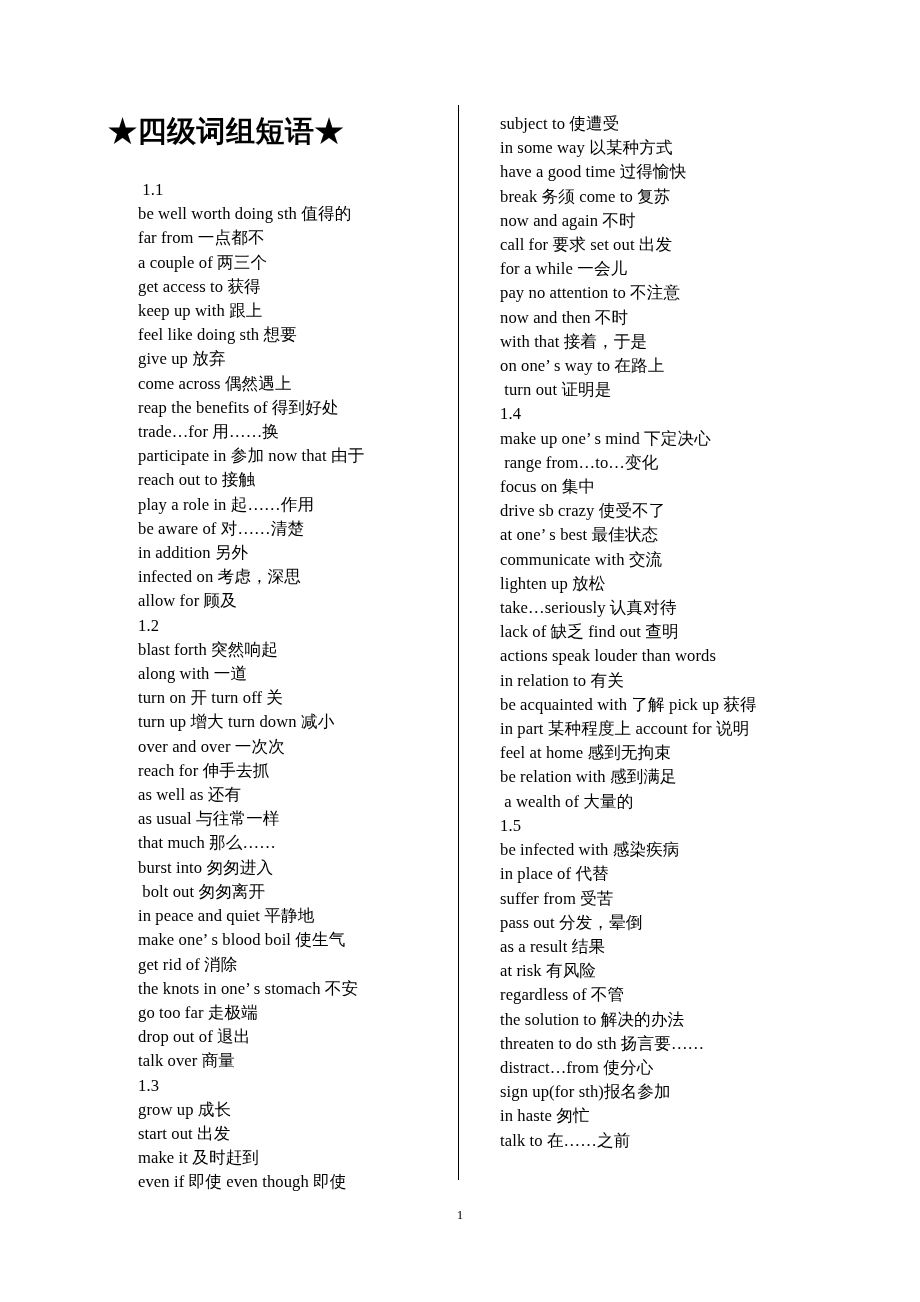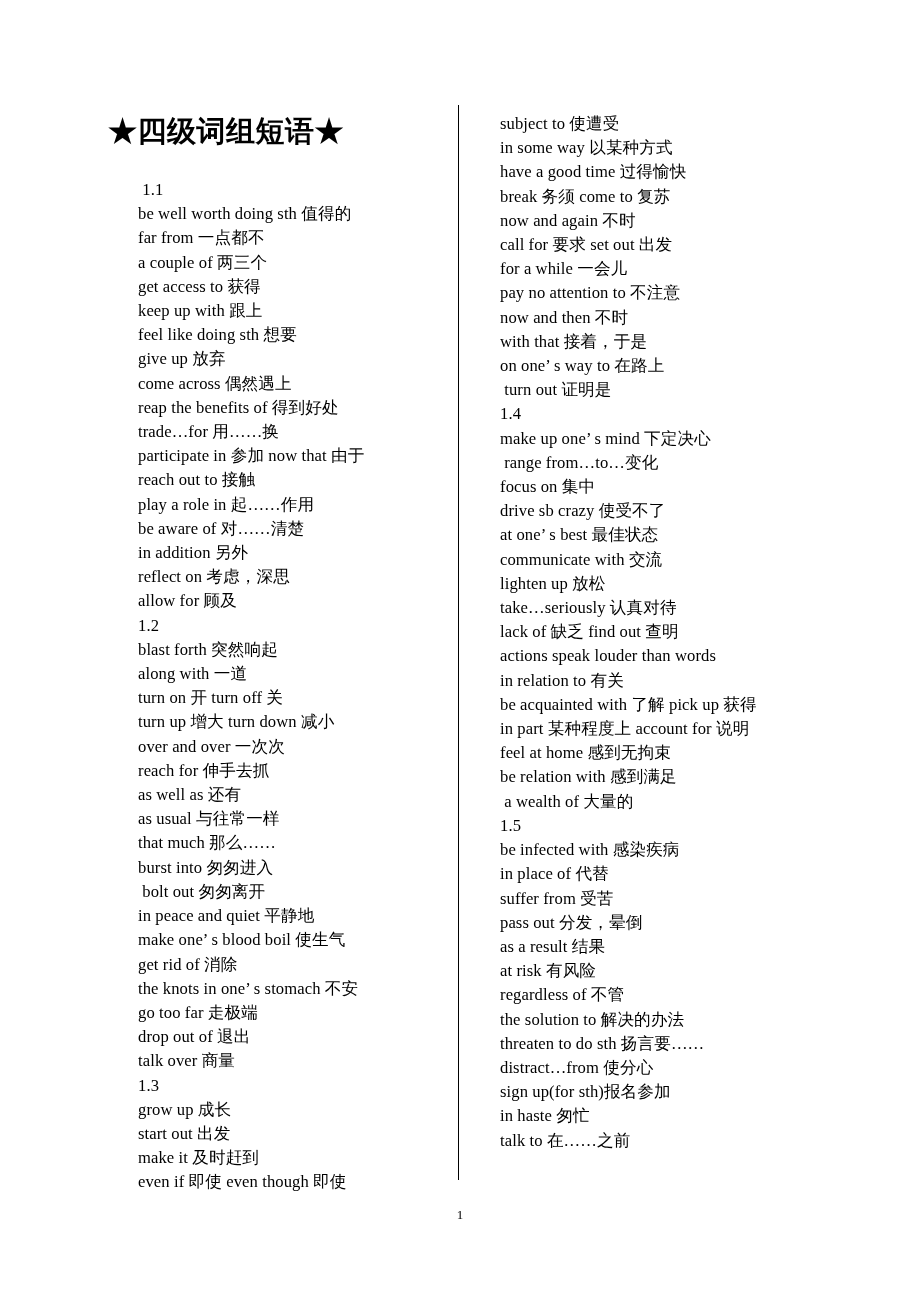--- a/index.html
+++ b/index.html
@@ -89,21 +89,21 @@
       <div class="entry">feel like doing sth 想要</div>
       <div class="entry">give up 放弃</div>
       <div class="entry">come across 偶然遇上</div>
       <div class="entry">reap the benefits of 得到好处</div>
       <div class="entry">trade…for 用……换</div>
       <div class="entry">participate in 参加 now that 由于</div>
       <div class="entry">reach out to 接触</div>
       <div class="entry">play a role in 起……作用</div>
       <div class="entry">be aware of 对……清楚</div>
       <div class="entry">in addition 另外</div>
-      <div class="entry">reflect on 考虑，深思</div>
+      <div class="entry">infected on 考虑，深思</div>
       <div class="entry">allow for 顾及</div>
       <div class="entry">1.2</div>
       <div class="entry">blast forth 突然响起</div>
       <div class="entry">along with 一道</div>
       <div class="entry">turn on 开 turn off 关</div>
       <div class="entry">turn up 增大 turn down 减小</div>
       <div class="entry">over and over 一次次</div>
       <div class="entry">reach for 伸手去抓</div>
       <div class="entry">as well as 还有</div>
       <div class="entry">as usual 与往常一样</div>

